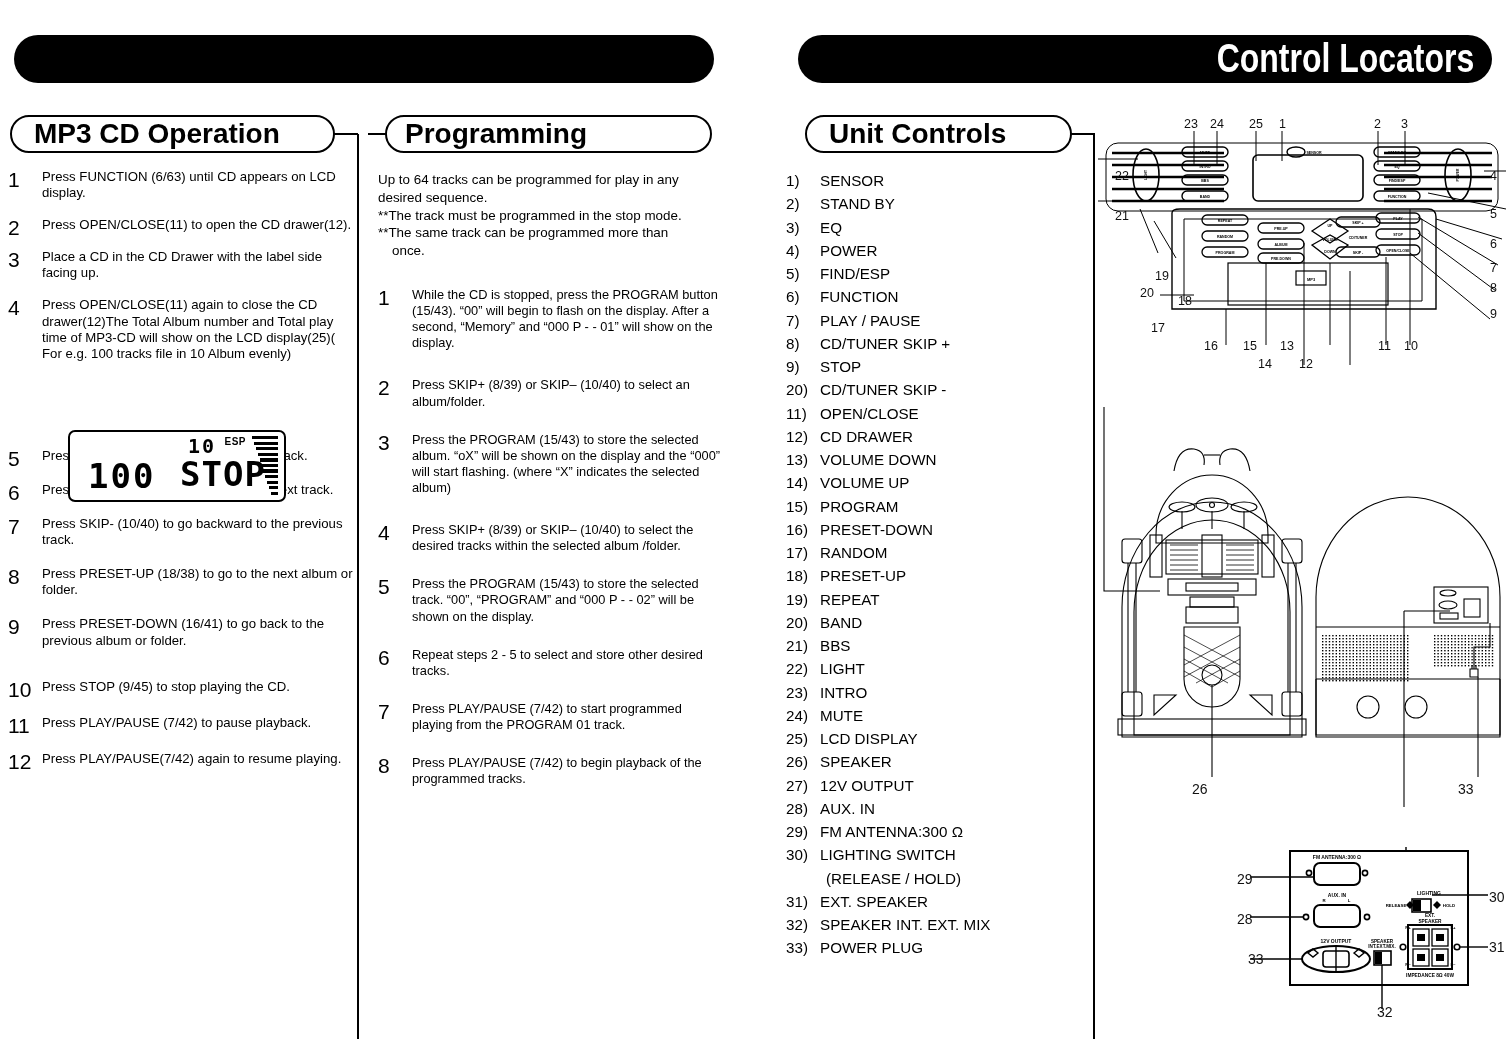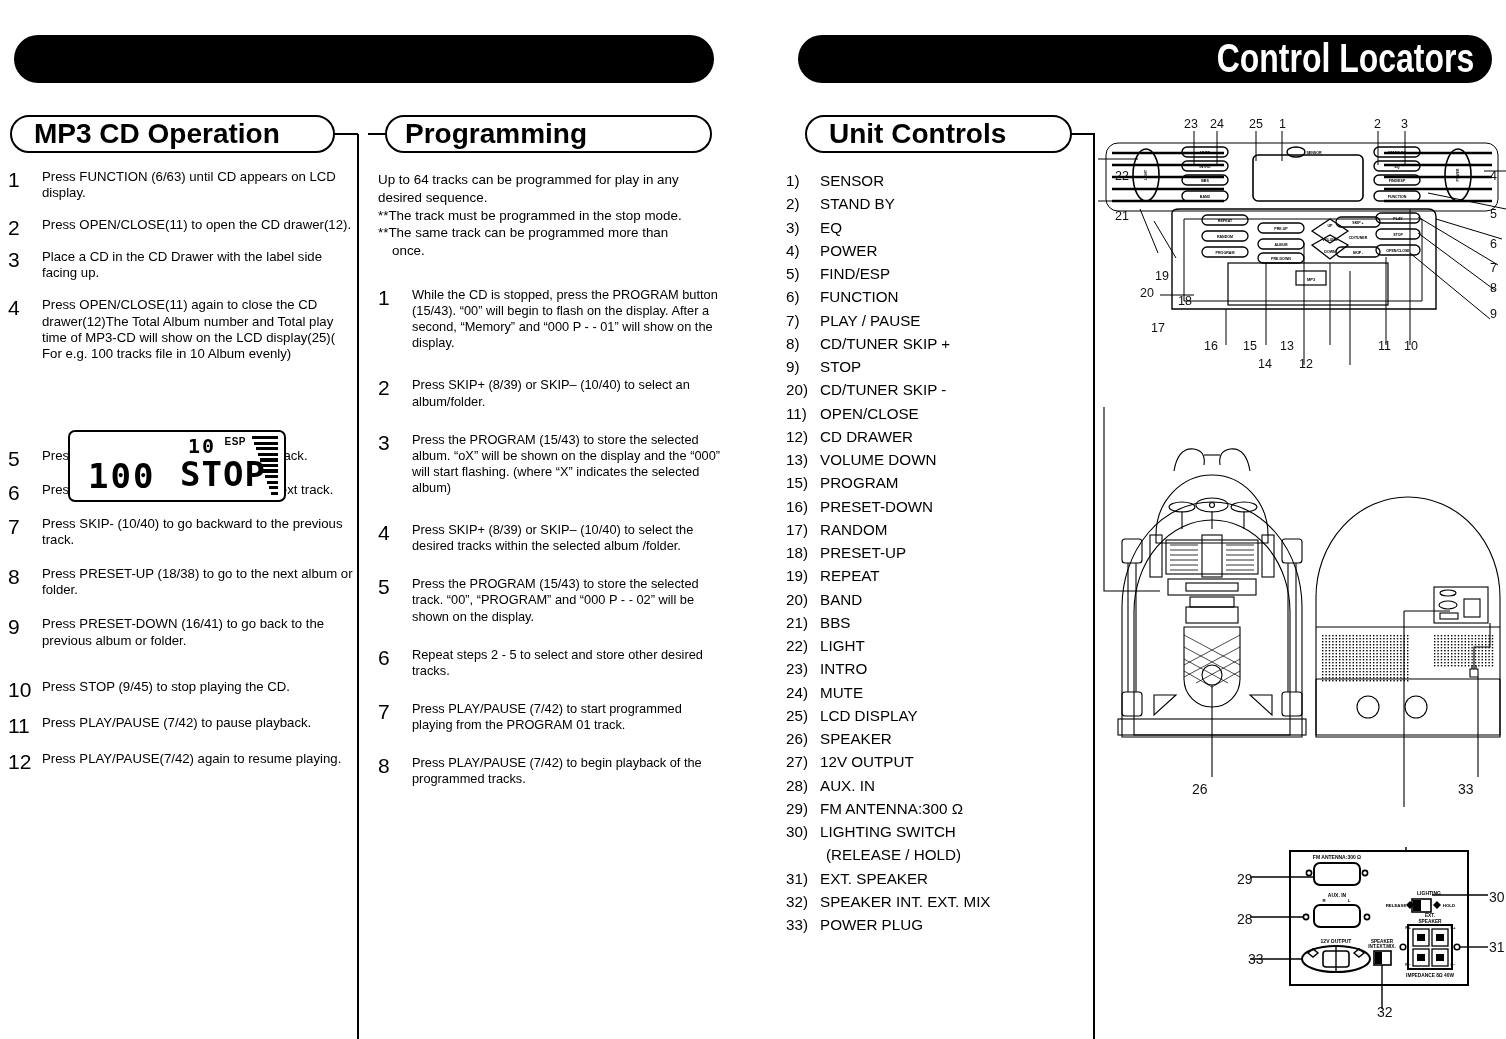--- a/index.html
+++ b/index.html
@@ -333,20 +333,24 @@
         <span class="uidx">11)</span>
         <span class="ulbl">OPEN/CLOSE</span>
       </div>
       <div class="uitem">
         <span class="uidx">12)</span>
         <span class="ulbl">CD DRAWER</span>
       </div>
       <div class="uitem">
         <span class="uidx">13)</span>
         <span class="ulbl">VOLUME DOWN</span>
+      </div>
+      <div class="uitem">
+        <span class="uidx">14)</span>
+        <span class="ulbl">VOLUME UP</span>
       </div>
       <div class="uitem">
         <span class="uidx">15)</span>
         <span class="ulbl">PROGRAM</span>
       </div>
       <div class="uitem">
         <span class="uidx">16)</span>
         <span class="ulbl">PRESET-DOWN</span>
       </div>
       <div class="uitem">

